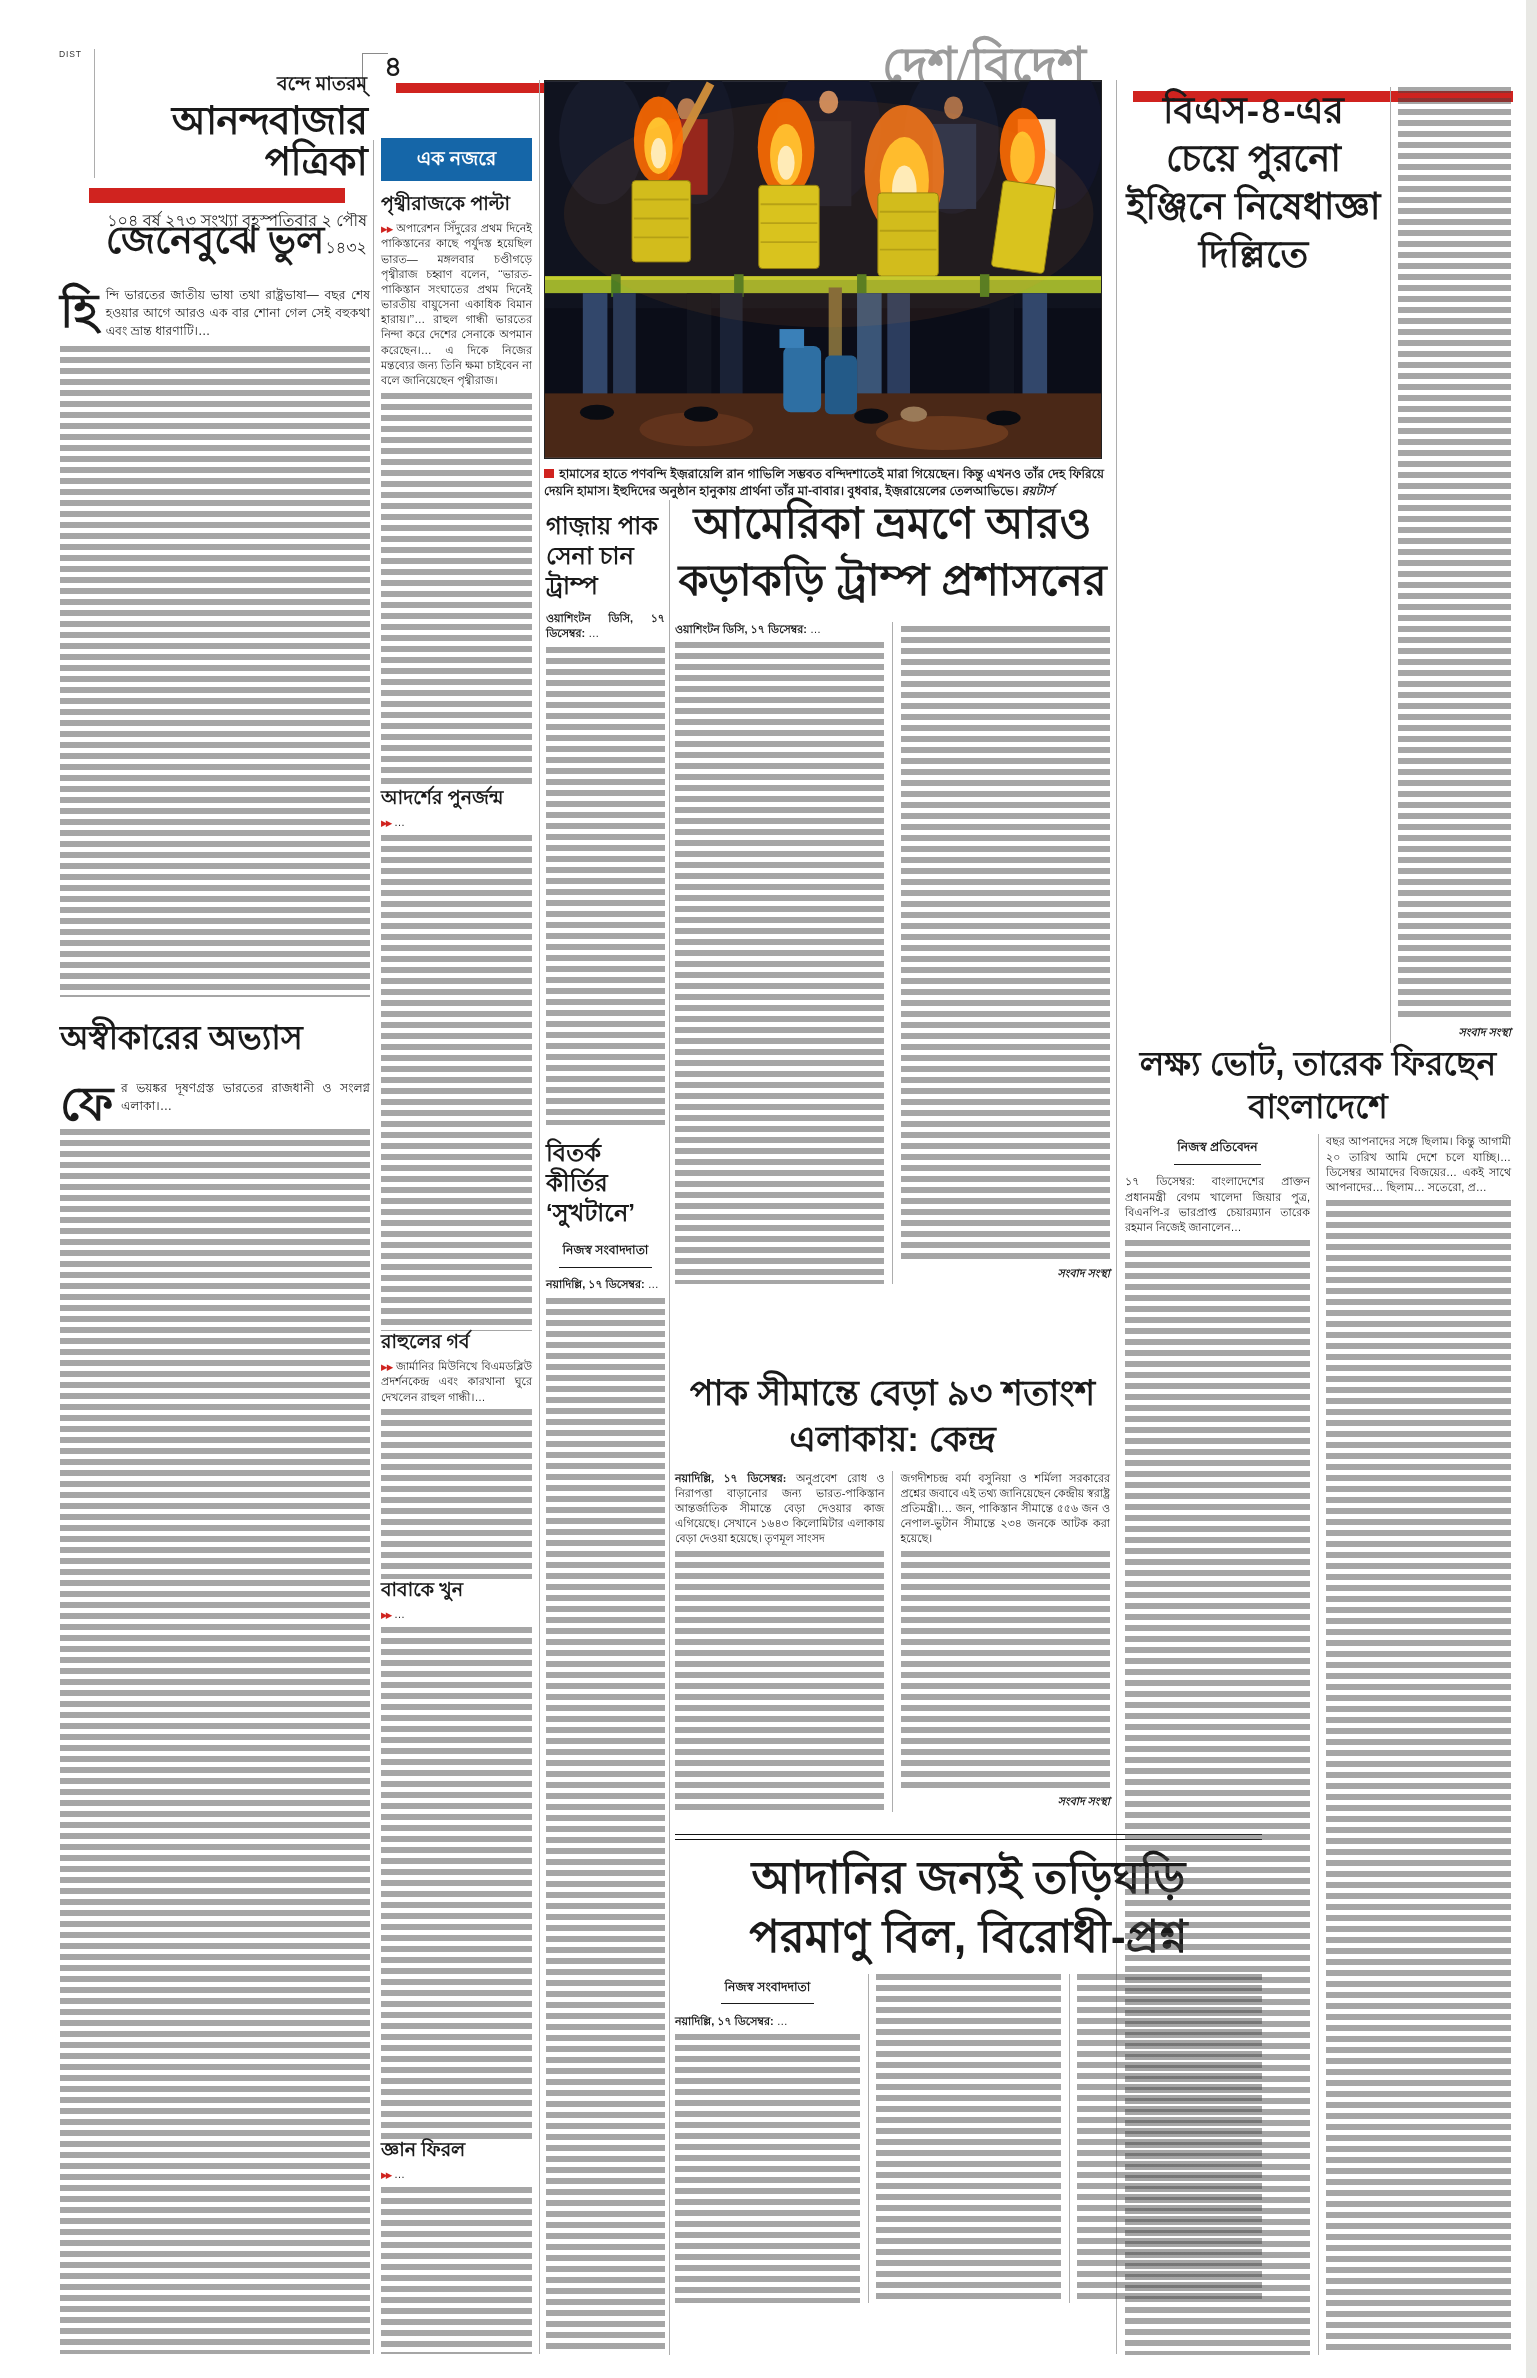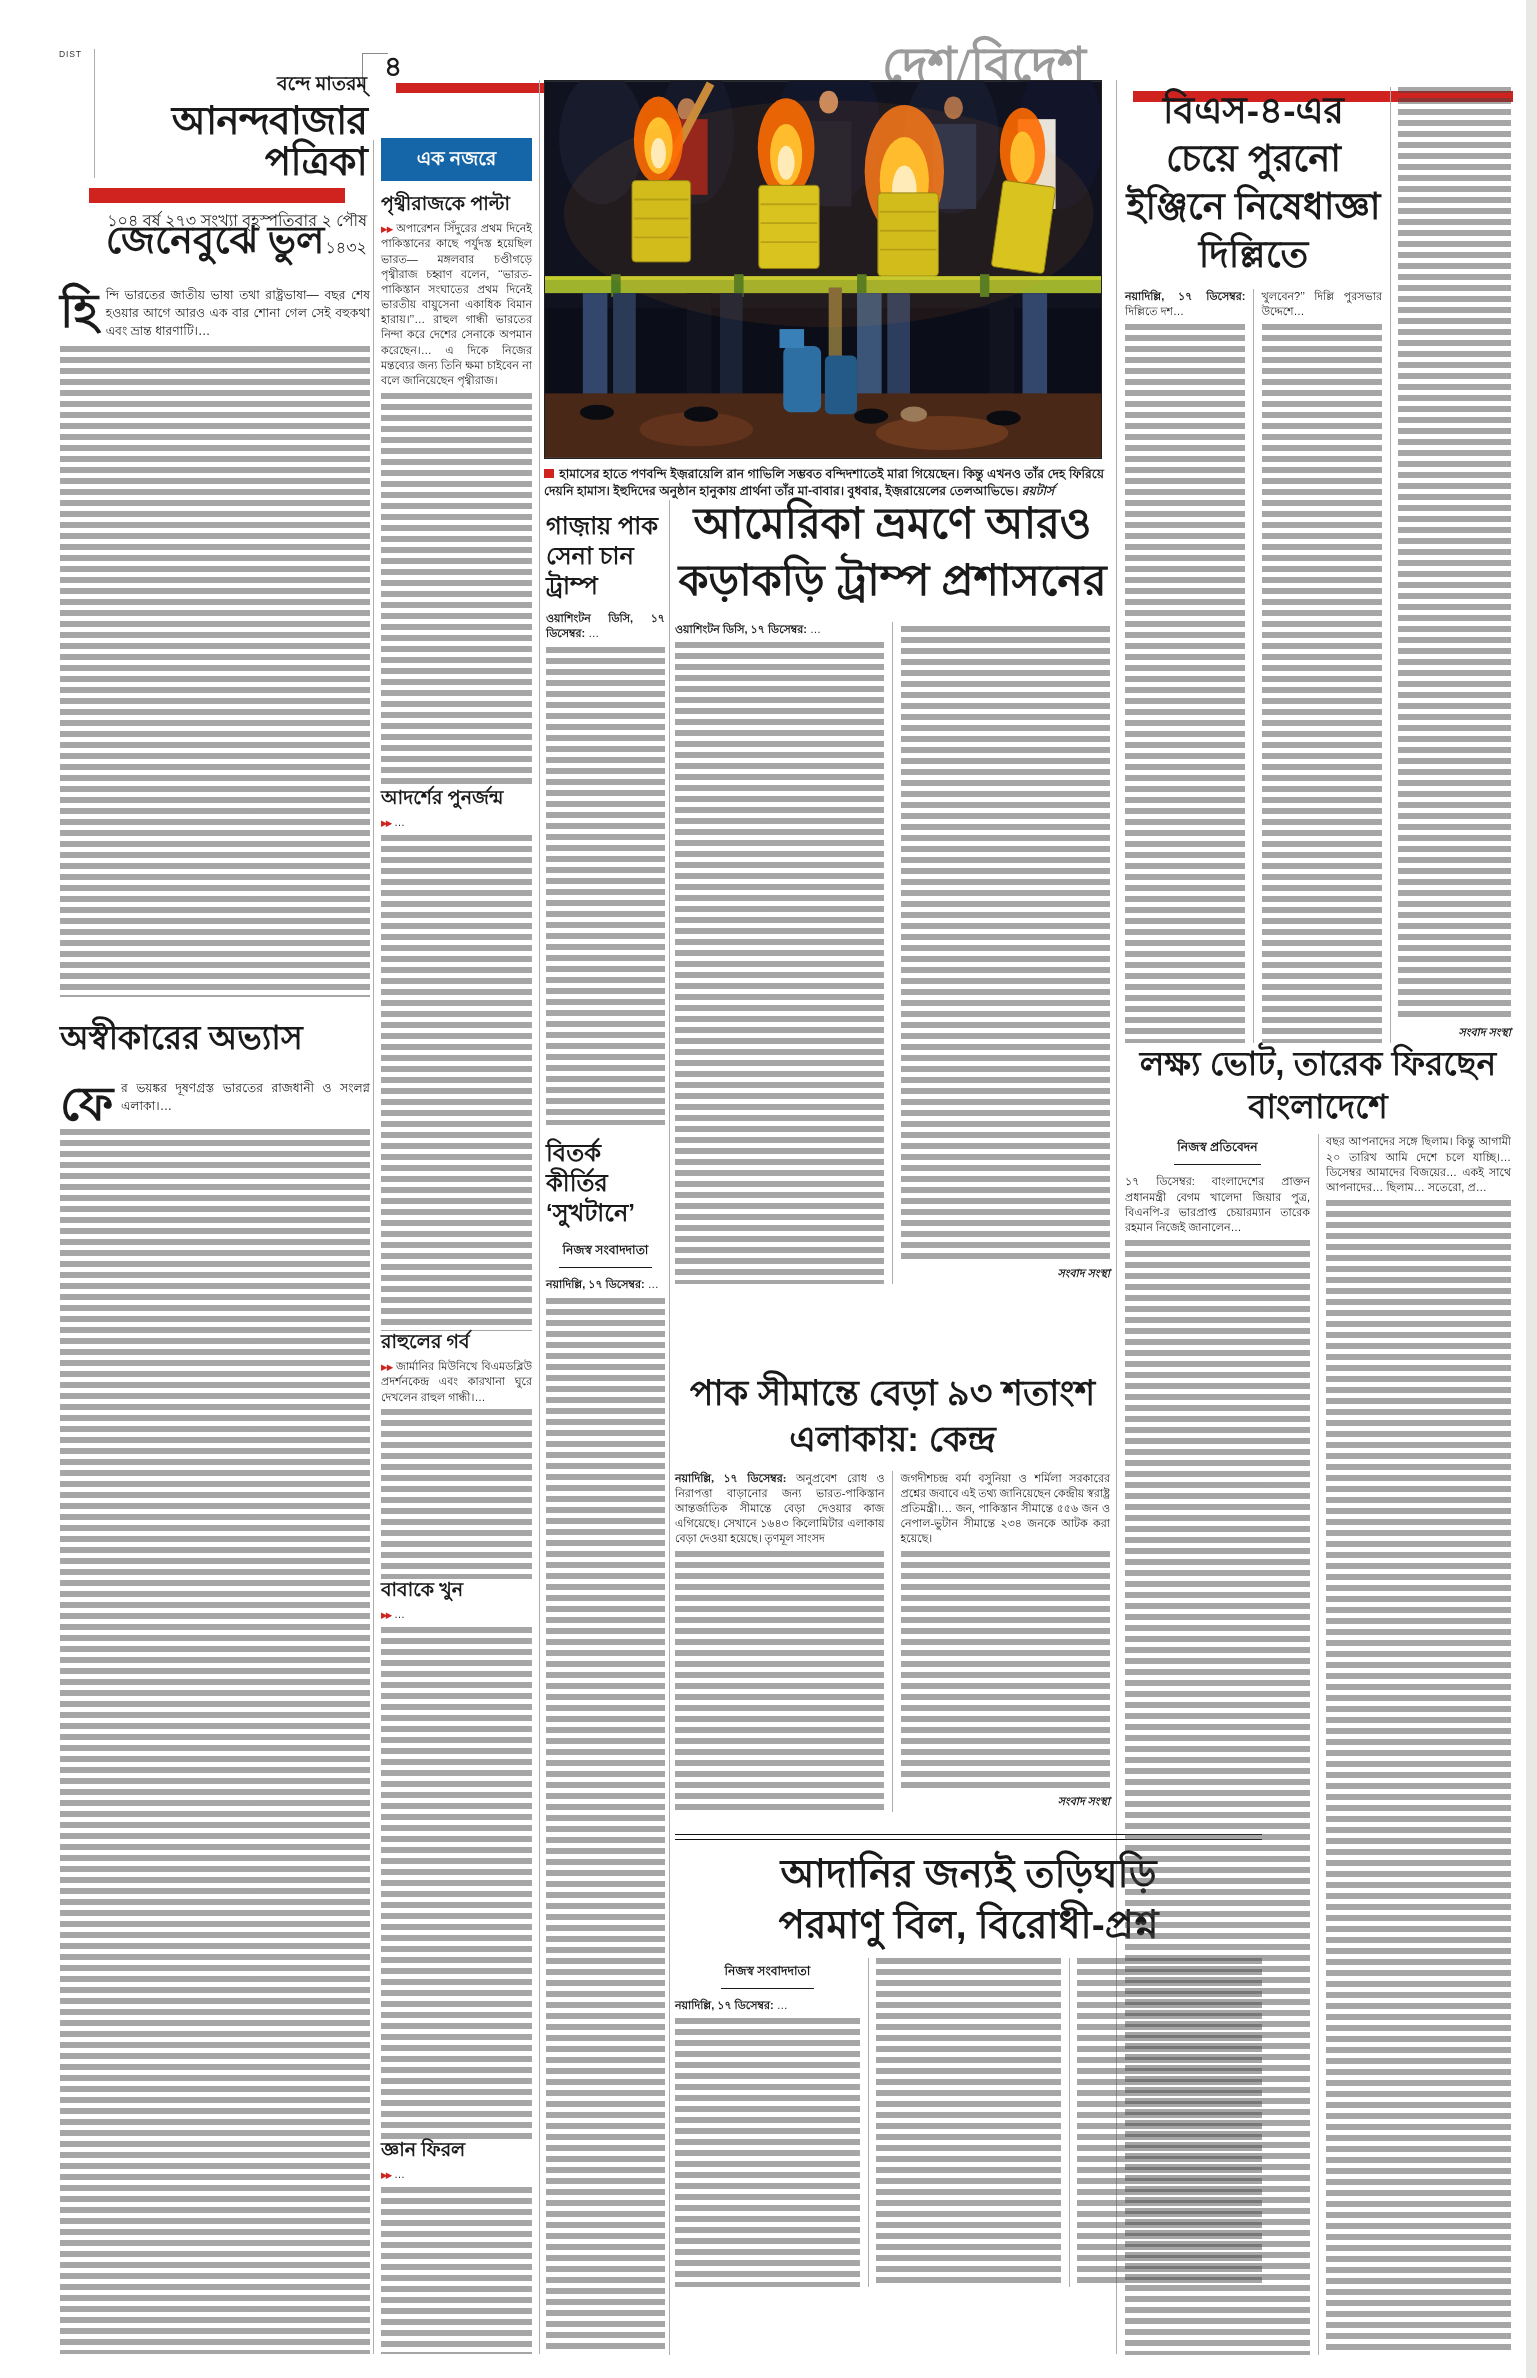--- a/index.html
+++ b/index.html
@@ -64,21 +64,21 @@
   .am h2{margin:0 0 13.2px 0;text-align:center;font-size:43px;line-height:1.32;font-weight:bold;}
   .am .cols{height:662px;}
   .amfill1{flex:1;margin-top:4.7px;}
   
   .bd{left:675px;top:1370px;width:435px;}
   .bd h2{margin:0 0 9.5px 0;text-align:center;font-size:35px;line-height:1.3;font-weight:bold;}
   .bd .cols{height:341px;font-family:Liberation Serif, serif;}
   
   .ad{left:675px;top:1834px;width:587px;}
   .dbl{border-top:1.4px solid #111;border-bottom:1.4px solid #111;height:3.8px;margin-bottom:9.5px;}
-  .ad h2{margin:0 0 7.6px 0;text-align:center;font-size:39px;line-height:1.3;font-weight:bold;}
+  .ad h2{margin:0 0 7.6px 0;text-align:center;font-size:45px;line-height:1.3;font-weight:bold;}
   .ad .cols{height:329px;}
   
   .bs{left:1125px;top:87px;width:386px;height:956px;display:flex;}
   .bs-main{width:257px;display:flex;flex-direction:column;}
   .bs h2{margin:0 0 9.5px 0;text-align:center;font-size:37px;line-height:1.3;font-weight:bold;}
   .bs .cols{flex:1;}
   .bs-right{flex:1;display:flex;flex-direction:column;}
   
   .tk{left:1125px;top:1043px;width:386px;height:1312px;display:flex;flex-direction:column;}
   .tk h2{margin:0 0 5.7px 0;text-align:center;font-size:33px;line-height:1.3;font-weight:bold;}
@@ -319,32 +319,20 @@
       <div class="vdiv"></div>
       <div class="col">
         <div class="fill" style="flex:1;"></div>
       </div>
     </div>
   </div>
 
   <div class="abs bs">
     <div class="bs-main">
       <h2>বিএস-৪-এর চেয়ে পুরনো ইঞ্জিনে নিষেধাজ্ঞা দিল্লিতে</h2>
-      <div class="cols">
-        <div class="col">
-          <div class="btxt"><span class="dl">নয়াদিল্লি, ১৭ ডিসেম্বর:</span>
-            <span>দিল্লিতে দশ…</span></div>
-          <div class="fill" style="flex:1;margin-top:4.7px;"></div>
-        </div>
-        <div class="vdiv"></div>
-        <div class="col">
-          <div class="btxt">খুলবেন?’’ দিল্লি পুরসভার উদ্দেশে…</div>
-          <div class="fill" style="flex:1;margin-top:4.7px;"></div>
-        </div>
-      </div>
     </div>
     <div class="vdiv"></div>
     <div class="bs-right">
       <div class="fill" style="flex:1;"></div>
       <div class="tail">সংবাদ সংস্থা</div>
     </div>
   </div>
 
   <div class="abs tk">
     <h2>লক্ষ্য ভোট, তারেক ফিরছেন বাংলাদেশে</h2>

